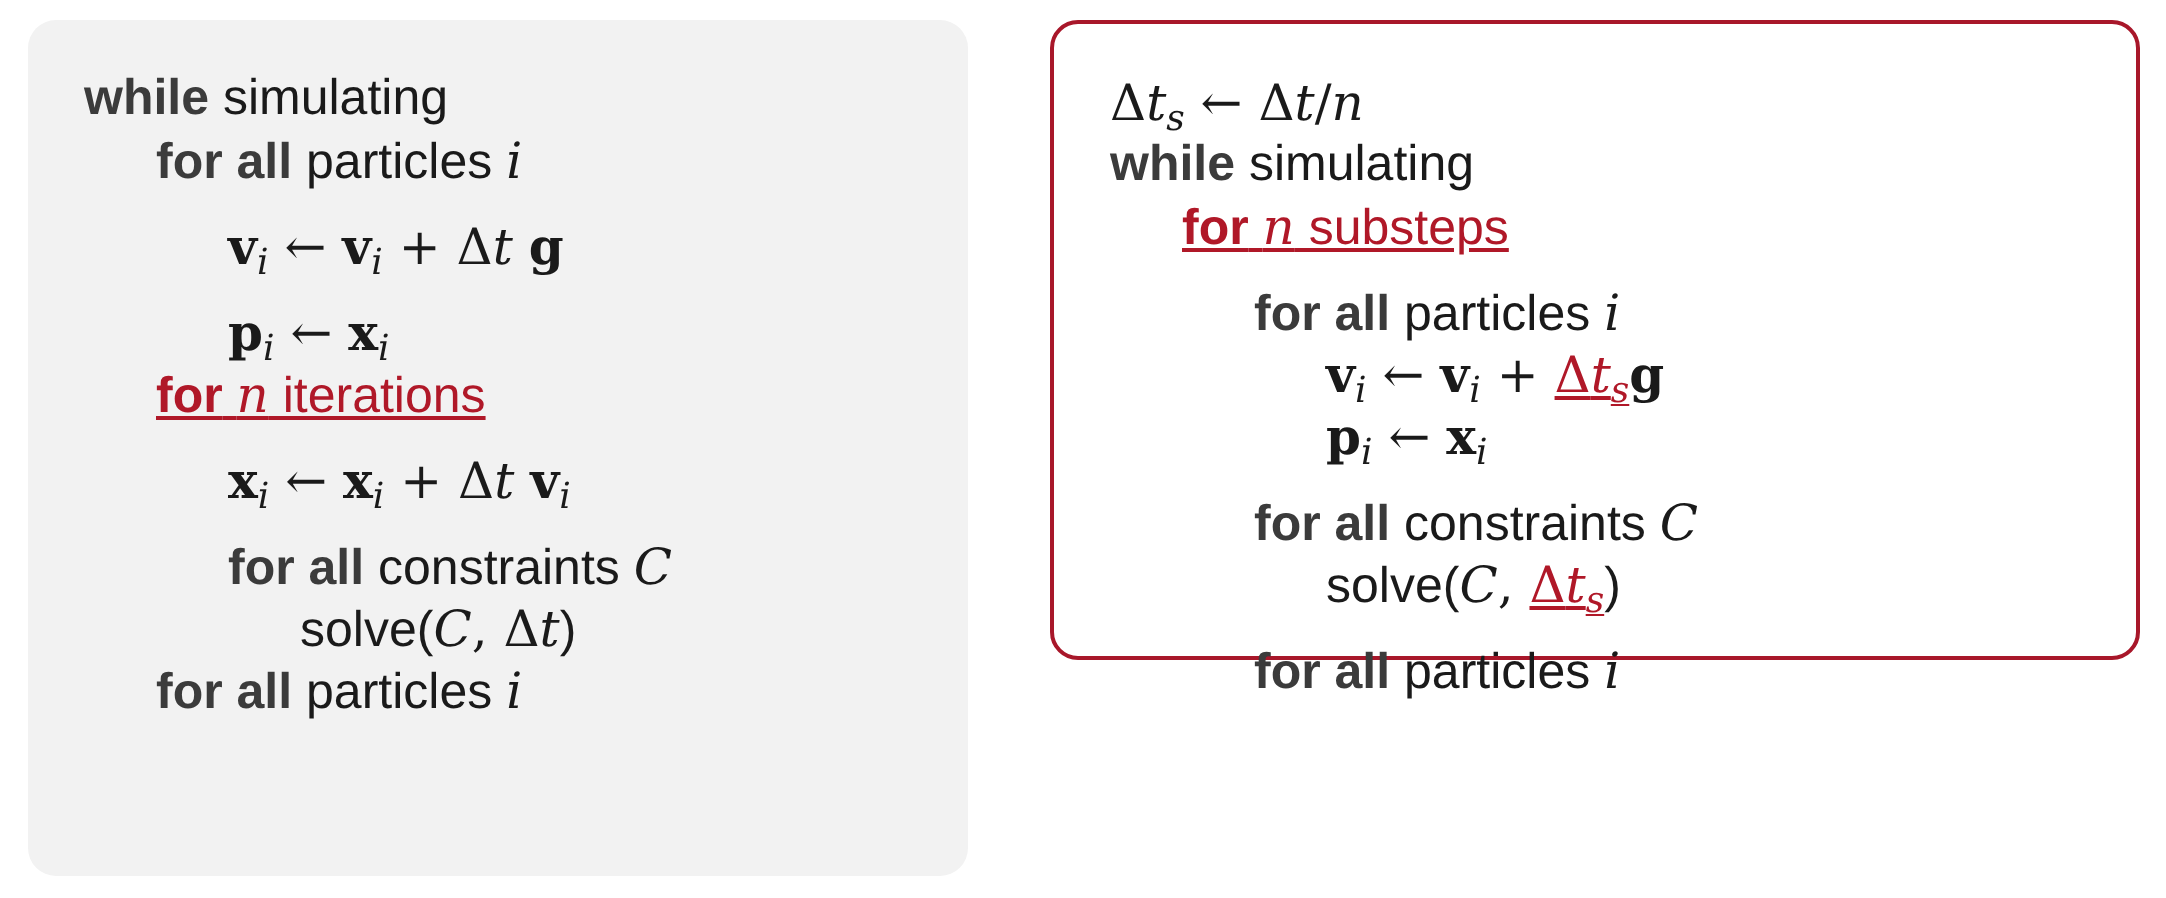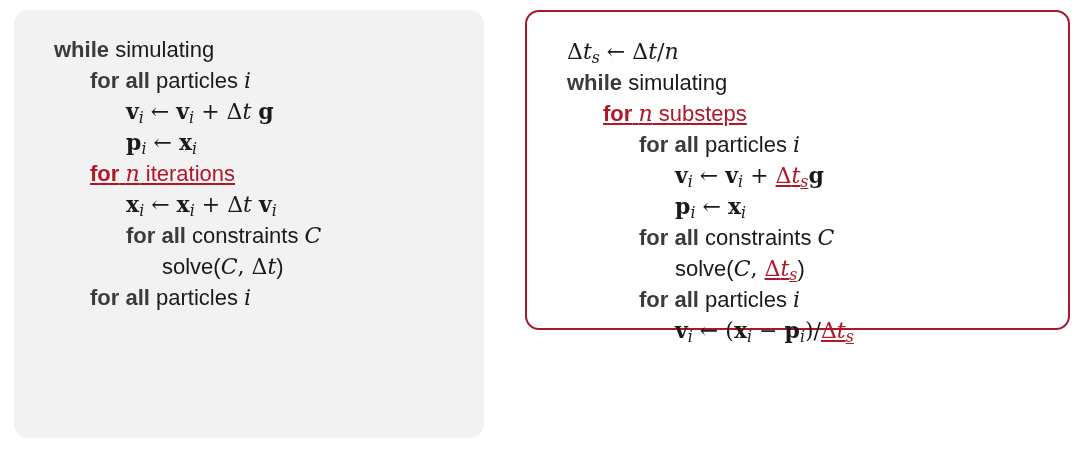--- a/index.html
+++ b/index.html
@@ -34,24 +34,24 @@
     left: 525px;
     top: 10px;
     width: 545px;
     height: 320px;
     background: #ffffff;
     border: 2px solid #a8172a;
     border-radius: 14px;
   }
   .code {
     position: absolute;
-    left: 16px;
+    left: 4px;
     top: 0;
     padding: 24px 20px 20px 24px;
-    font-size: 22px;
+    font-size: 25px;
     line-height: 31px;
     color: #1a1a1a;
   }
   .line {
     white-space: pre;
     display: block;
     height: 31px;
   }
   .kw {
     font-weight: bold;
@@ -84,21 +84,21 @@
     font-style: normal;
   }
   .op {
     font-family: "DejaVu Serif", serif;
     font-style: normal;
   }
   .txt {
     font-family: "Liberation Sans", sans-serif;
   }
   .ind1 { padding-left: 36px; }
-  .ind2 { padding-left: 72px; }
+  .ind2 { padding-left: 72px; margin-top: 12px; }
   .ind3 { padding-left: 108px; }
 </style>
 </head>
 <body>
 
 <div class="stage">
 
   <div class="panel panel-left">
     <div class="code">
 
@@ -139,18 +139,17 @@
 
       <span class="line ind3"><span class="vec">p</span><span class="sub">i</span><span class="op"> ← </span><span class="vec">x</span><span class="sub">i</span></span>
 
 
       <span class="line ind2"><span class="kw txt">for all</span><span class="txt"> constraints </span><span class="mathvar">C</span></span>
 
       <span class="line ind3"><span class="txt">solve(</span><span class="mathvar">C</span><span class="op">, </span><span class="rm red">Δ</span><span class="mathvar red">t</span><span class="sub red">s</span><span class="txt">)</span></span>
 
       <span class="line ind2"><span class="kw txt">for all</span><span class="txt"> particles </span><span class="mathvar">i</span></span>
 
-      <span class="line ind3"><span class="vec">v</span><span class="sub">i</span><span class="op"> ← (</span><span class="vec">x</span><span class="sub">i</span><span class="op"> − </span><span class="vec">p</span><span class="sub">i</span><span class="op">)/</span><span class="rm red">Δ</span><span class="mathvar red">t</span><span class="sub red">s</span></span>
 
     </div>
   </div>
 
 </div>
 
 </body></html>

